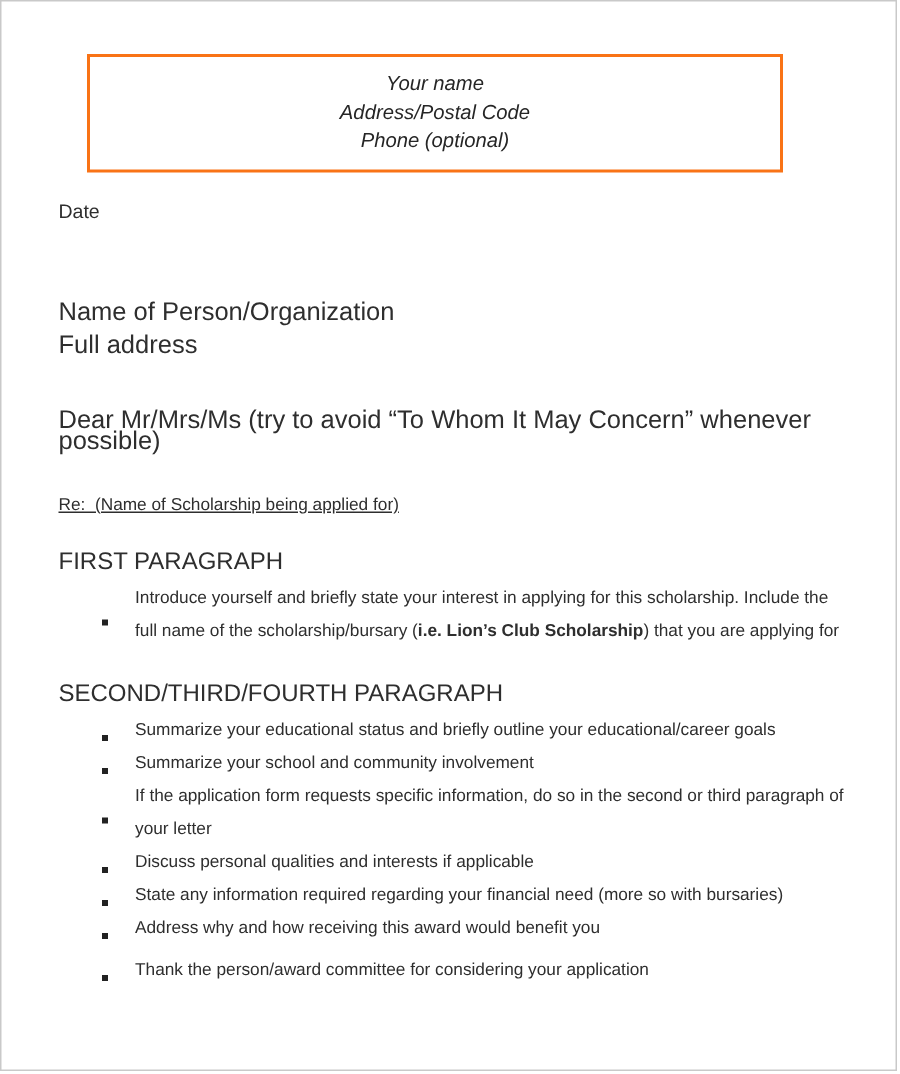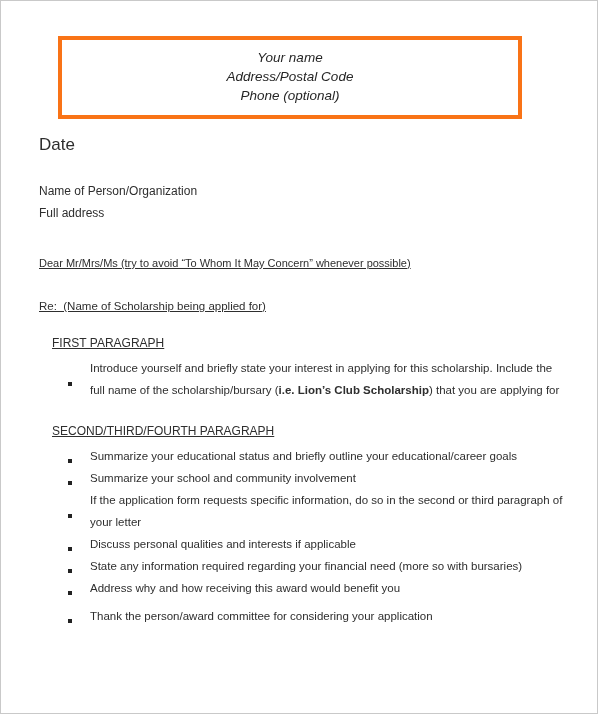--- a/index.html
+++ b/index.html
@@ -17,60 +17,57 @@
     background: #ffffff;
     box-sizing: border-box;
     overflow: hidden;
   }
   .content {
     padding: 0 30px 0 38px;
   }
   .header-box {
     margin: 35px 0 0 19px;
     width: 464px;
-    border: 4px solid #f97316;
+    border: 2px solid #f97316;
     box-sizing: border-box;
     padding: 8px 0 10px 0;
     text-align: center;
   }
   .header-box .line {
     font-style: italic;
     font-size: 13.5px;
     line-height: 19px;
     color: #262626;
   }
   .date-line {
     margin-top: 19px;
-    font-size: 17px;
+    font-size: 13px;
     line-height: 14px;
   }
   .recipient {
-    margin-top: 28px;
-    font-size: 12px;
+    margin-top: 49px;
+    font-size: 17px;
     line-height: 22px;
   }
   .salutation {
     margin-top: 32px;
-    font-size: 11px;
+    font-size: 17px;
     line-height: 14px;
-    text-decoration: underline;
   }
   .subject {
     margin-top: 29px;
     font-size: 11.5px;
     line-height: 14px;
     text-decoration: underline;
     white-space: pre-wrap;
   }
   .section-heading {
     margin-top: 23px;
-    font-size: 12px;
+    font-size: 16px;
     line-height: 15px;
-    text-decoration: underline;
-    margin-left: 13px;
   }
   .list {
     margin-top: 6px;
   }
   .bullet {
     display: flex;
     align-items: center;
   }
   .bm {
     flex: 0 0 auto;

